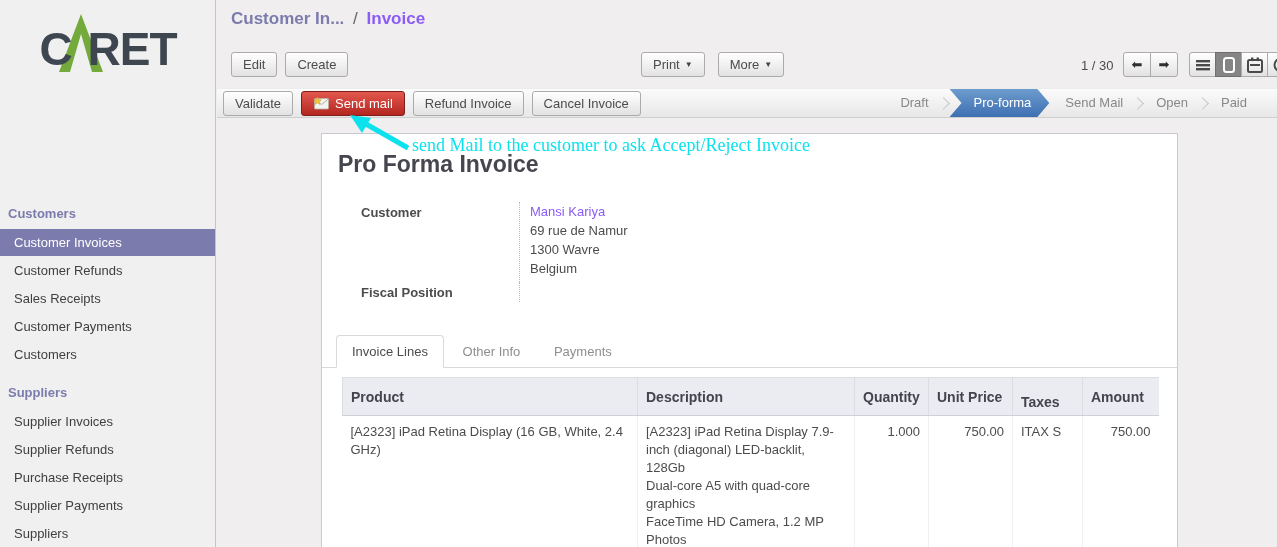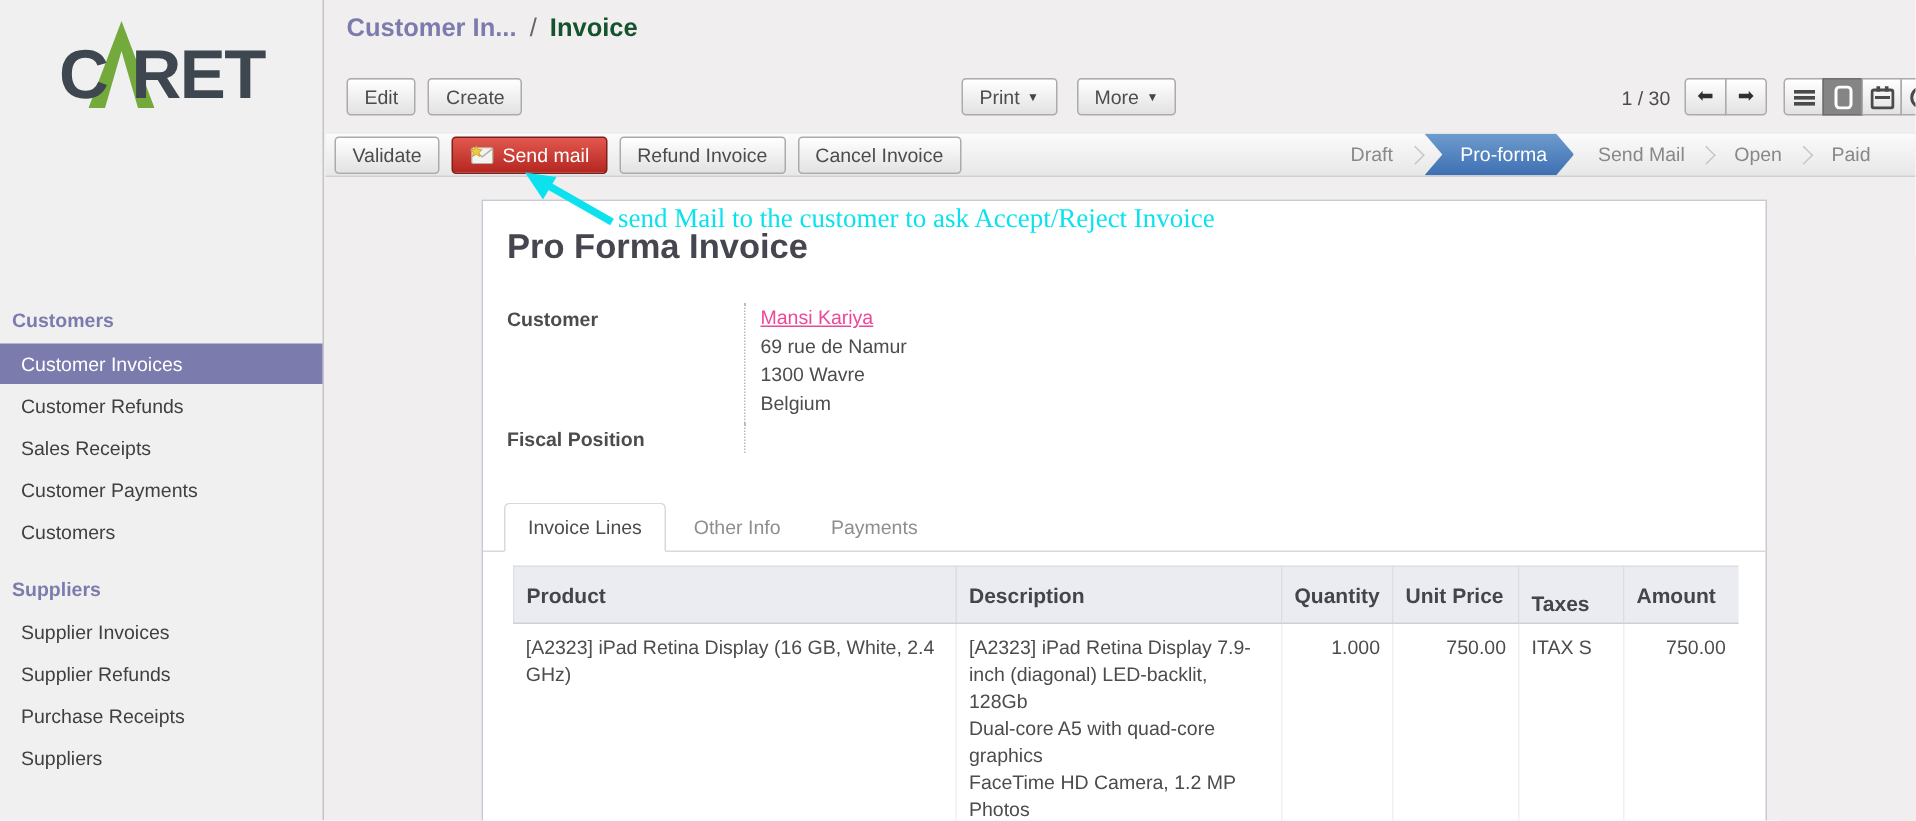--- a/index.html
+++ b/index.html
@@ -21,21 +21,21 @@
   .sidenav { position:absolute; top:198px; left:0; right:0; }
   .side-section-header { padding:8px 8px 7px 8px; font-weight:bold; color:#7c7bad; }
   .side-item { padding:5px 8px 5px 14px; margin:1px 0; color:#404040; cursor:pointer; line-height:17px; }
   .side-item.selected { background:#7c7bad; color:#ffffff; }
   .side-gap { height:8px; }
   
   .main { position:absolute; left:217px; top:0; width:1060px; height:547px; }
   .breadcrumb { position:absolute; top:9px; left:14px; font-size:17px; font-weight:bold; }
   .crumb-parent { color:#7c7bad; cursor:pointer; }
   .crumb-sep { color:#666; font-weight:normal; padding:0 4px; }
-  .crumb-current { color:#14532d; }
+  .crumb-current { color:#8b5cf6; }
   
   .btn {
     display:inline-flex; align-items:center; gap:5px; height:25px;
     padding:3px 11px; background:linear-gradient(#ffffff,#e2e2e2);
     border:1px solid #ababab; border-radius:3px; color:#4c4c4c;
     font-size:13px; cursor:pointer; white-space:nowrap;
   }
   .btn .caret-down { font-size:8px; color:#444; }
   .btn.red {
     background:linear-gradient(#e2574e,#b42721);
@@ -77,26 +77,26 @@
   }
   .arrow-overlay { position:absolute; left:0; top:0; width:1277px; height:547px; pointer-events:none; z-index:55; }
   
   .sheet {
     position:absolute; left:104px; top:133px; width:857px; height:420px;
     background:#fff; border:1px solid #c9c9d3;
   }
   .sheet-title { position:absolute; top:17px; left:16px; font-size:23px; font-weight:bold; color:#46464f; }
   .fieldgroup { position:absolute; top:68px; left:16px; right:16px; display:flex; }
   .fg-col { display:flex; flex-direction:column; }
-  .fg-col.left { width:430px; }
+  .fg-col.left { width:430px;margin-left:23px; }
   .fg-col.right { width:390px; }
   .fg-row { display:flex; }
   .fg-label { width:158px; font-weight:bold; line-height:19px; padding-top:1px; }
   .fg-value { flex:1; border-left:1px dotted #b9b9bf; padding-left:10px; line-height:19px; min-height:20px; }
-  .link { color:#ec4899; cursor:pointer;text-decoration:underline; }
+  .link { color:#8b5cf6; cursor:pointer; }
   .fg-spacer { height:4px; }
   
   .tabbar { position:absolute; top:200px; left:0; right:0; padding-left:14px; border-bottom:1px solid #d9d9d9; }
   .tab { display:inline-block; padding:8px 15px; color:#8e8e8e; cursor:pointer; position:relative; top:1px; }
   .tab.active {
     background:#fff; border:1px solid #d9d9d9; border-bottom-color:#fff;
     border-radius:4px 4px 0 0; color:#4c4c4c;
   }
   
   .lines-table { position:absolute; top:243px; left:20px; border-collapse:collapse; table-layout:fixed; width:816px; }
@@ -134,20 +134,21 @@
     <div class="side-item selected">Customer Invoices</div>
     <div class="side-item">Customer Refunds</div>
     <div class="side-item">Sales Receipts</div>
     <div class="side-item">Customer Payments</div>
     <div class="side-item">Customers</div>
     <div class="side-gap"></div>
     <div class="side-section-header">Suppliers</div>
     <div class="side-item">Supplier Invoices</div>
     <div class="side-item">Supplier Refunds</div>
     <div class="side-item">Purchase Receipts</div>
+    <div class="side-item">Supplier Payments</div>
     <div class="side-item">Suppliers</div>
   </div>
 </div>
 
 <div class="main">
 
   <div class="breadcrumb">
     <span class="crumb-parent">Customer In...</span>
     <span class="crumb-sep">/</span>
     <span class="crumb-current">Invoice</span>

